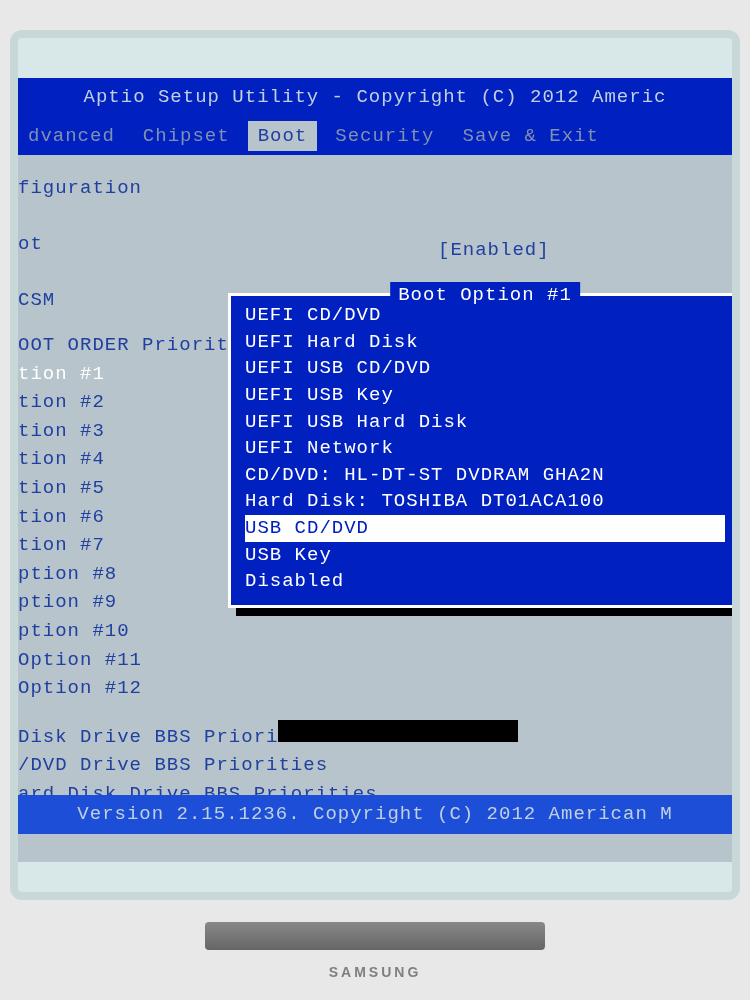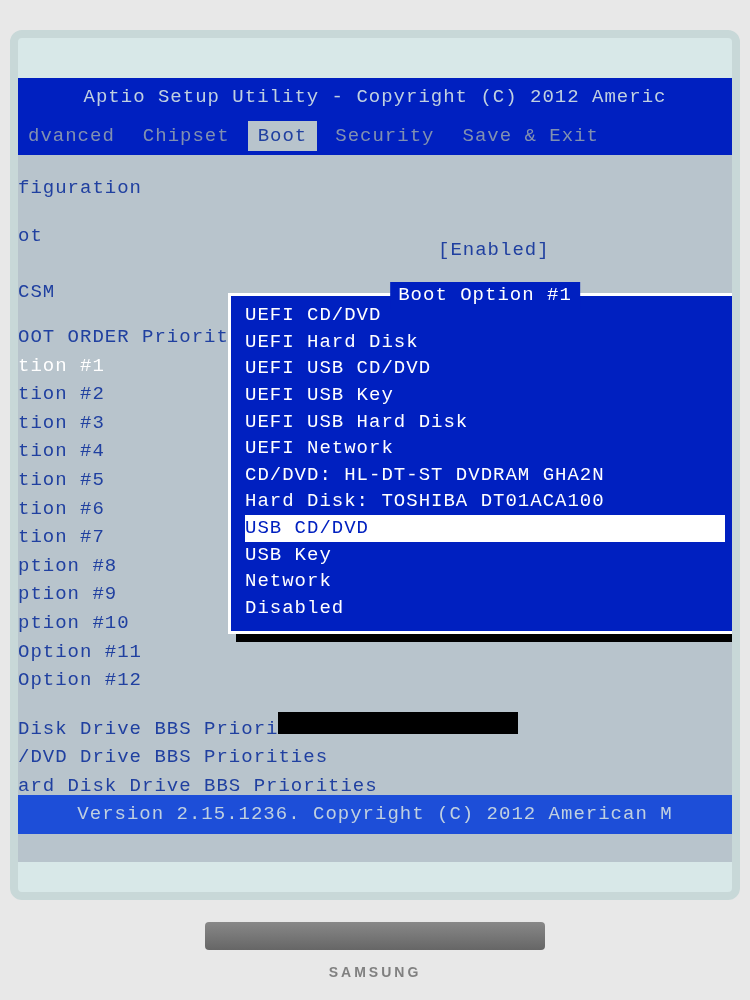--- a/index.html
+++ b/index.html
@@ -65,21 +65,21 @@
     padding: 20px 0 0 0;
     color: #2040a0;
     position: relative;
     height: calc(100% - 120px);
   }
   .left-col {
     padding-left: 0;
   }
   .section-title {
     color: #2040a0;
-    margin-bottom: 20px;
+    margin-bottom: 28px;
   }
   .menu-item {
     color: #2040a0;
     padding: 1px 0;
     cursor: pointer;
   }
   .menu-item.selected {
     color: #ffffff;
   }
   .value-col {
@@ -229,21 +229,20 @@
             <div class="popup-item">UEFI CD/DVD</div>
             <div class="popup-item">UEFI Hard Disk</div>
             <div class="popup-item">UEFI USB CD/DVD</div>
             <div class="popup-item">UEFI USB Key</div>
             <div class="popup-item">UEFI USB Hard Disk</div>
             <div class="popup-item">UEFI Network</div>
             <div class="popup-item">CD/DVD: HL-DT-ST DVDRAM GHA2N</div>
             <div class="popup-item">Hard Disk: TOSHIBA DT01ACA100</div>
             <div class="popup-item highlighted">USB CD/DVD</div>
             <div class="popup-item">USB Key</div>
-            <div class="popup-item">Network</div>
             <div class="popup-item">Disabled</div>
           </div>
         </div>
       </div>
 
       <div class="footer-bar">
         <span>Version 2.15.1236. Copyright (C) 2012 American M</span>
       </div>
 
     </div>

